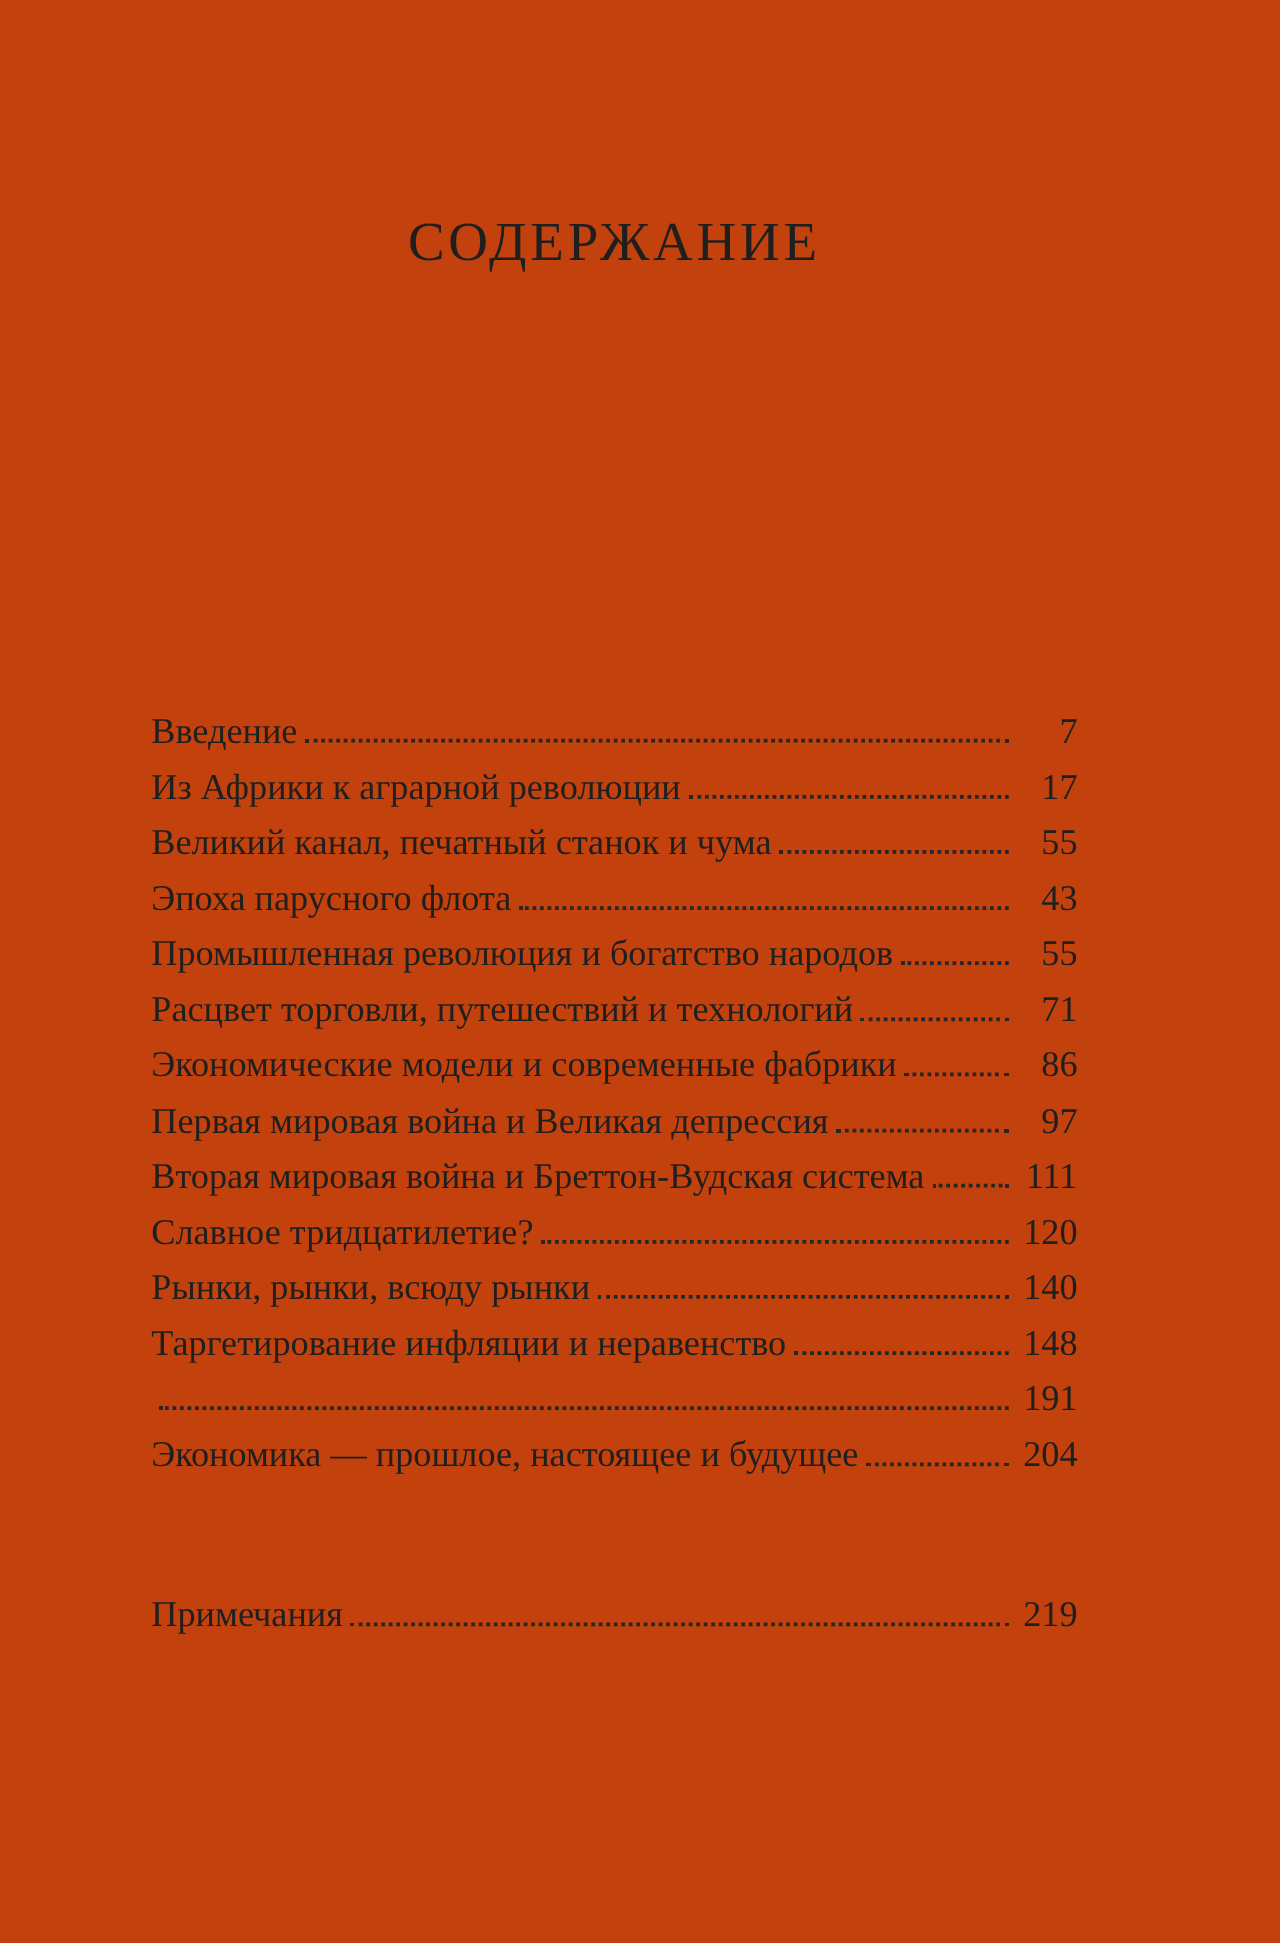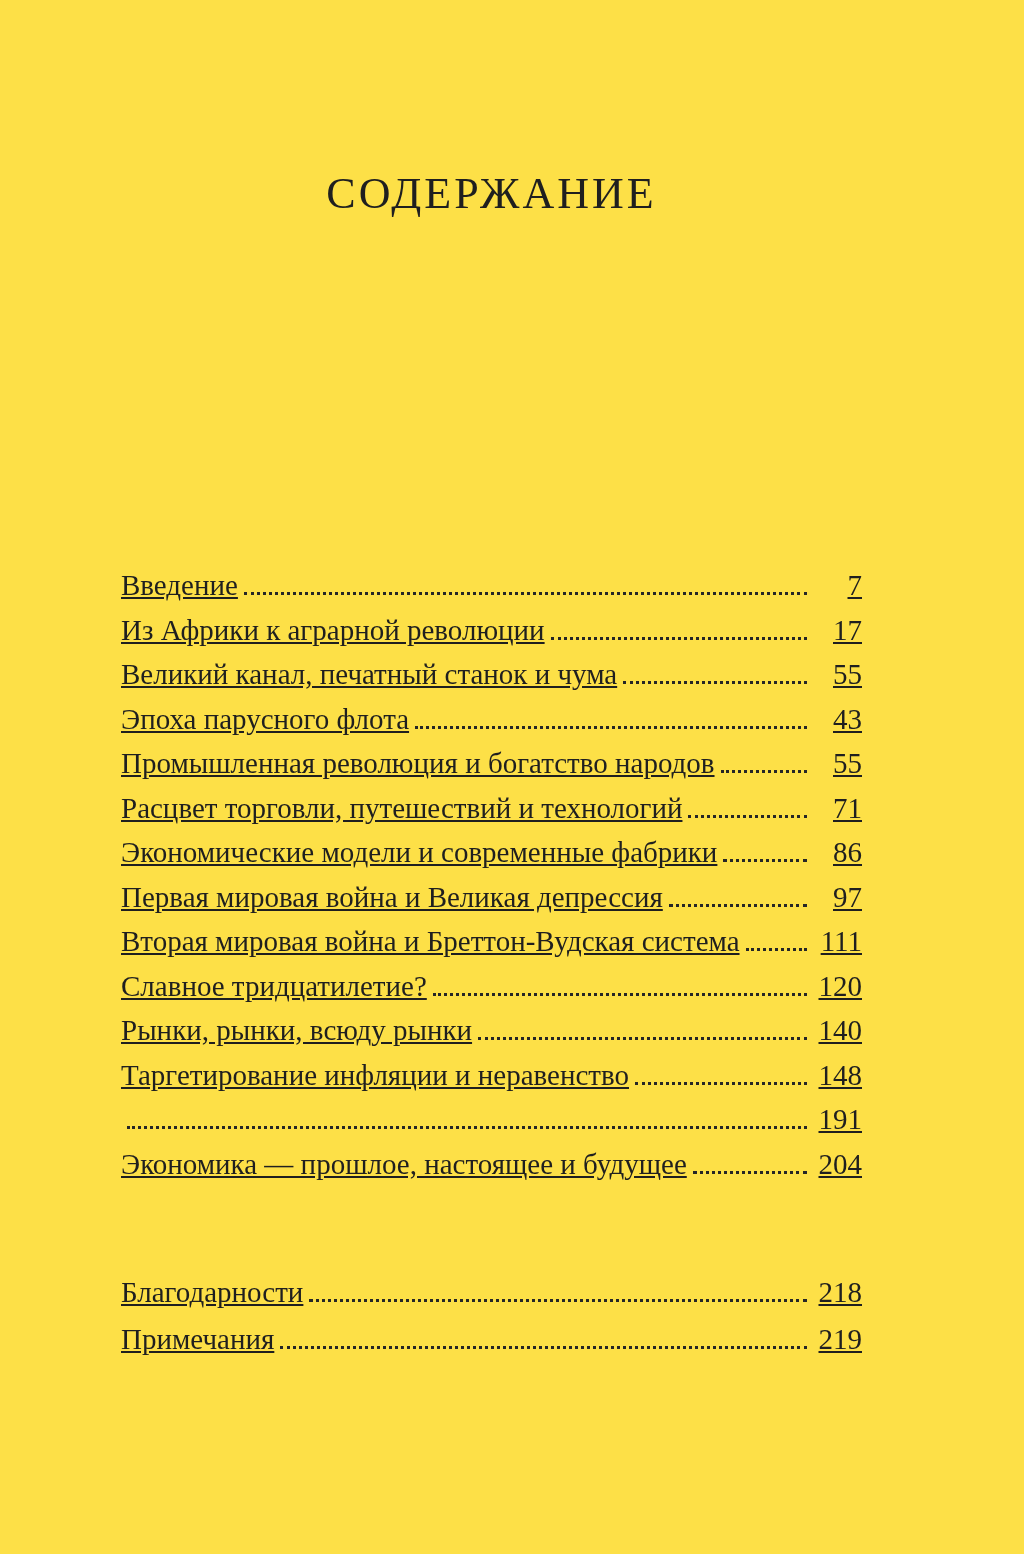--- a/index.html
+++ b/index.html
@@ -10,41 +10,40 @@
     width: 1024px;
     height: 1554px;
     background: #ffffff;
     font-family: "Liberation Serif", "DejaVu Serif", serif;
     color: #1f1f1f;
   }
   .page {
     position: relative;
     width: 1024px;
     height: 1554px;
-    background: #fde047;
+    background: #c2410c;
     overflow: hidden;
   }
   .title {
     position: absolute;
     top: 172px;
     left: 121px;
     width: 741px;
     margin: 0;
     text-align: center;
     font-size: 44px;
     font-weight: 400;
     letter-spacing: 3px;
     line-height: 1;
     white-space: nowrap;
   }
   .toc {
     position: absolute;
     left: 121px;
     width: 741px;
-    text-decoration: underline;
   }
   .toc-main { top: 569px; }
   .toc-back { top: 1276px; }
   .toc-row {
     display: flex;
     align-items: baseline;
     height: 44.5px;
     font-size: 29px;
     line-height: 1.15;
   }
@@ -153,25 +152,20 @@
   </div>
 
   <div class="toc-row">
     <span class="toc-label">Экономика — прошлое, настоящее и будущее</span>
     <span class="toc-leader"></span>
     <span class="toc-pagenum">204</span>
   </div>
 </div>
 
   <div class="toc toc-back">
-  <div class="toc-row">
-    <span class="toc-label">Благодарности</span>
-    <span class="toc-leader"></span>
-    <span class="toc-pagenum">218</span>
-  </div>
 
   <div class="toc-row">
     <span class="toc-label">Примечания</span>
     <span class="toc-leader"></span>
     <span class="toc-pagenum">219</span>
   </div>
 </div>
 </div>
 
 </body></html>

